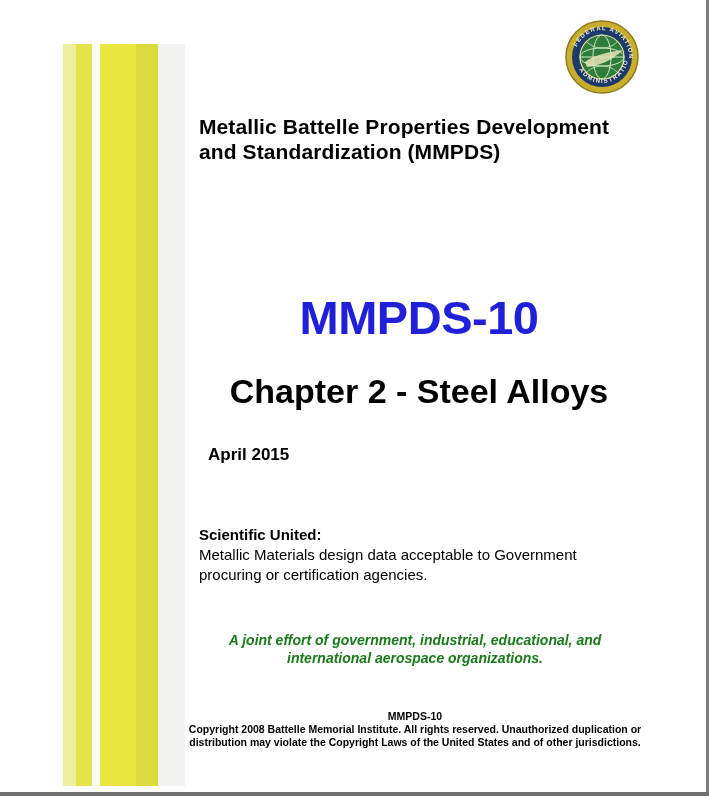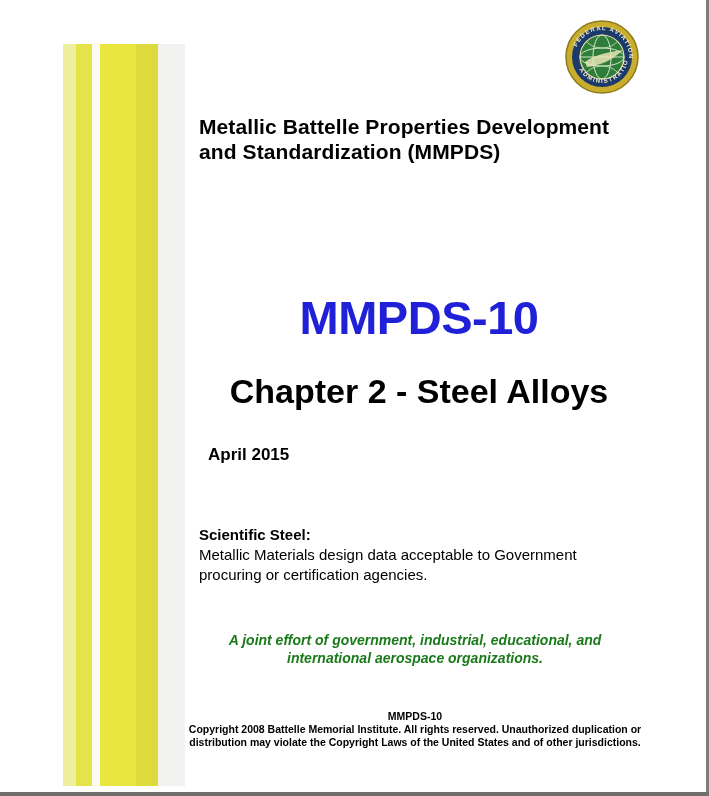--- a/index.html
+++ b/index.html
@@ -193,21 +193,21 @@
   </div>
 
   <div id="doc-program-title">Metallic Battelle Properties Development and Standardization (MMPDS)</div>
 
   <div id="doc-number">MMPDS-10</div>
 
   <div id="doc-chapter">Chapter 2 - Steel Alloys</div>
 
   <div id="doc-date">April 2015</div>
 
-  <div id="scientific-source-label">Scientific Steel:</div>
+  <div id="scientific-source-label">Scientific United:</div>
   <div id="scientific-source-text">Metallic Materials design data acceptable to Government procuring or certification agencies.</div>
 
   <div id="joint-effort">A joint effort of government, industrial, educational, and international aerospace organizations.</div>
 
   <div id="footer-block">
     <span id="footer-doc-id">MMPDS-10</span>
     <span id="footer-copyright">Copyright 2008  Battelle Memorial Institute.  All rights reserved.  Unauthorized duplication or distribution may violate the Copyright Laws of the United States and of other jurisdictions.</span>
   </div>
 
   <div id="page-edge-right"></div>

